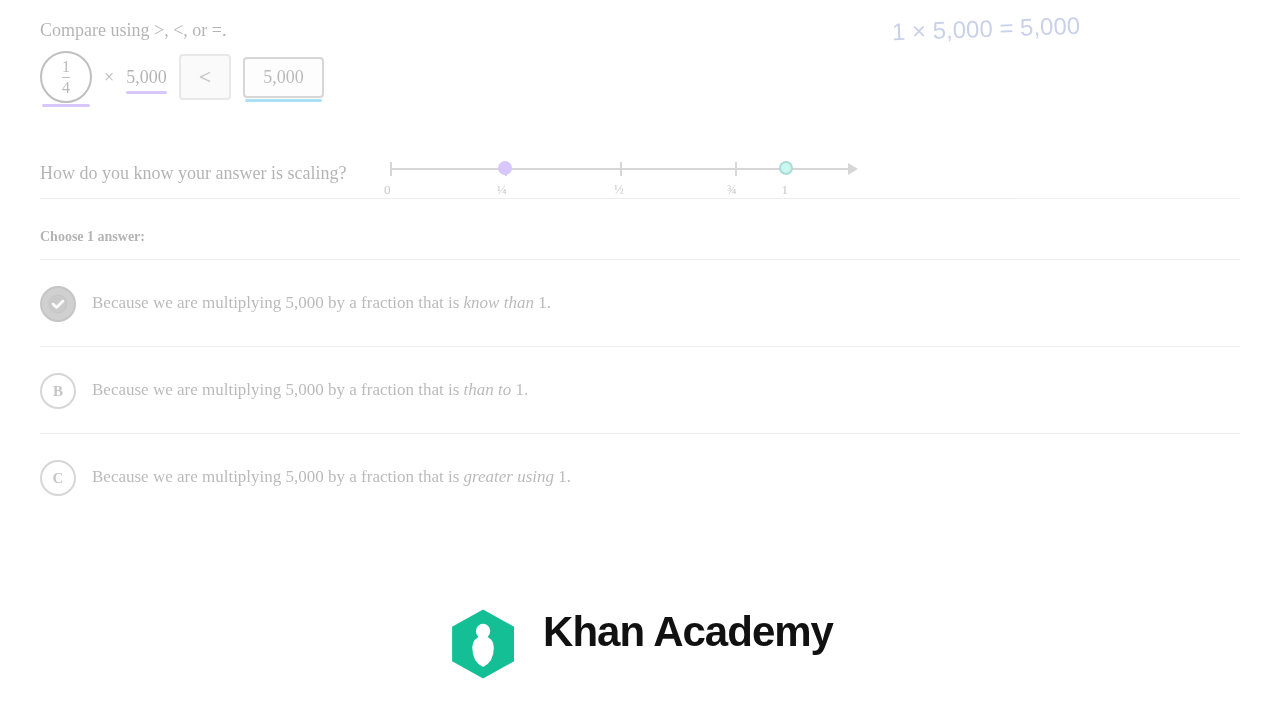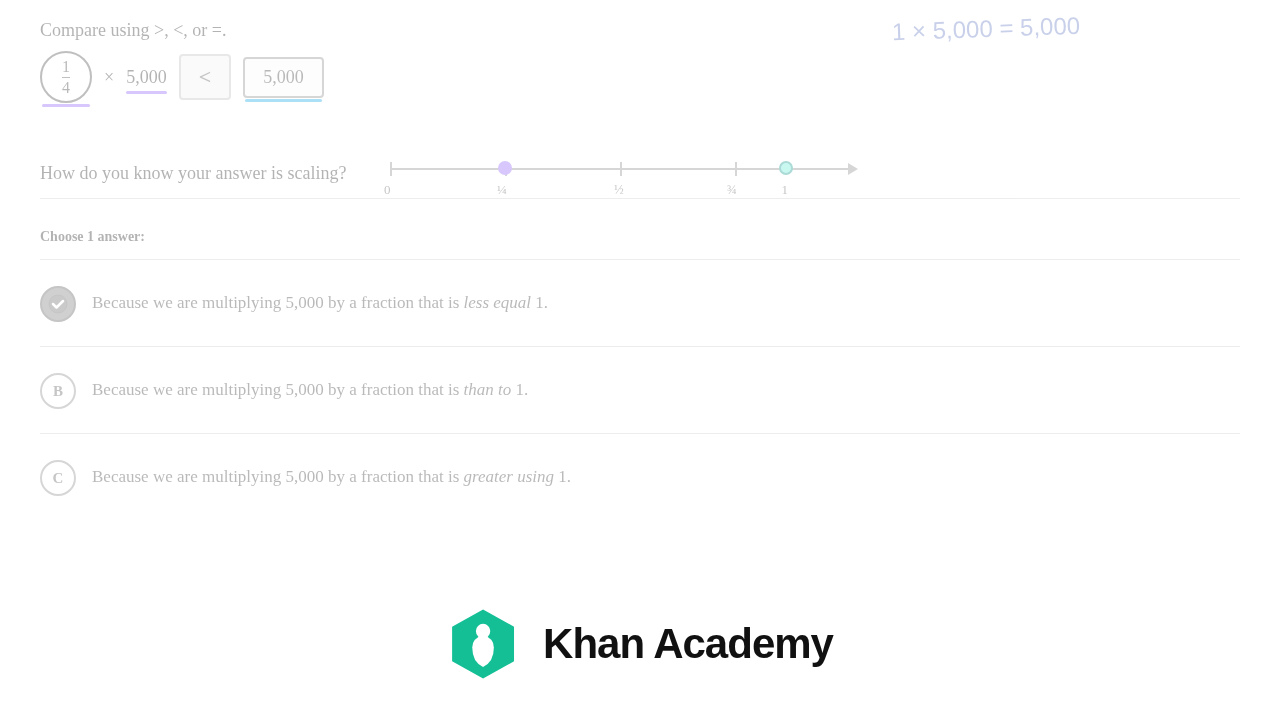--- a/index.html
+++ b/index.html
@@ -267,21 +267,21 @@
       padding: 0 40px;
     }
 
     
     .ka-brand {
       position: absolute;
       bottom: 40px;
       left: 50%;
       transform: translateX(-50%);
       display: flex;
-      align-items: center;
+      align-items: flex-start;
       gap: 24px;
     }
 
     .ka-logo {
       width: 72px;
       height: 72px;
     }
 
     .ka-name {
       font-size: 42px;
@@ -335,21 +335,21 @@
     <div class="divider"></div>
 
     <div class="answer-option">
       <div class="option-circle option-circle-selected">
         <svg width="20" height="20" viewBox="0 0 20 20">
           <circle cx="10" cy="10" r="9" fill="#666" stroke="#555" stroke-width="1"></circle>
           <path d="M5 10 L8.5 13.5 L15 7" stroke="white" stroke-width="2.5" fill="none" stroke-linecap="round" stroke-linejoin="round"></path>
         </svg>
       </div>
       <div class="option-text">
-        Because we are multiplying 5,000 by a fraction that is <em>less equal</em> 1.
+        Because we are multiplying 5,000 by a fraction that is <em>know than</em> 1.
       </div>
     </div>
 
     <div class="divider"></div>
 
     <div class="answer-option">
       <div class="option-circle">B</div>
       <div class="option-text">
         Because we are multiplying 5,000 by a fraction that is <em>than to</em> 1.
       </div>

